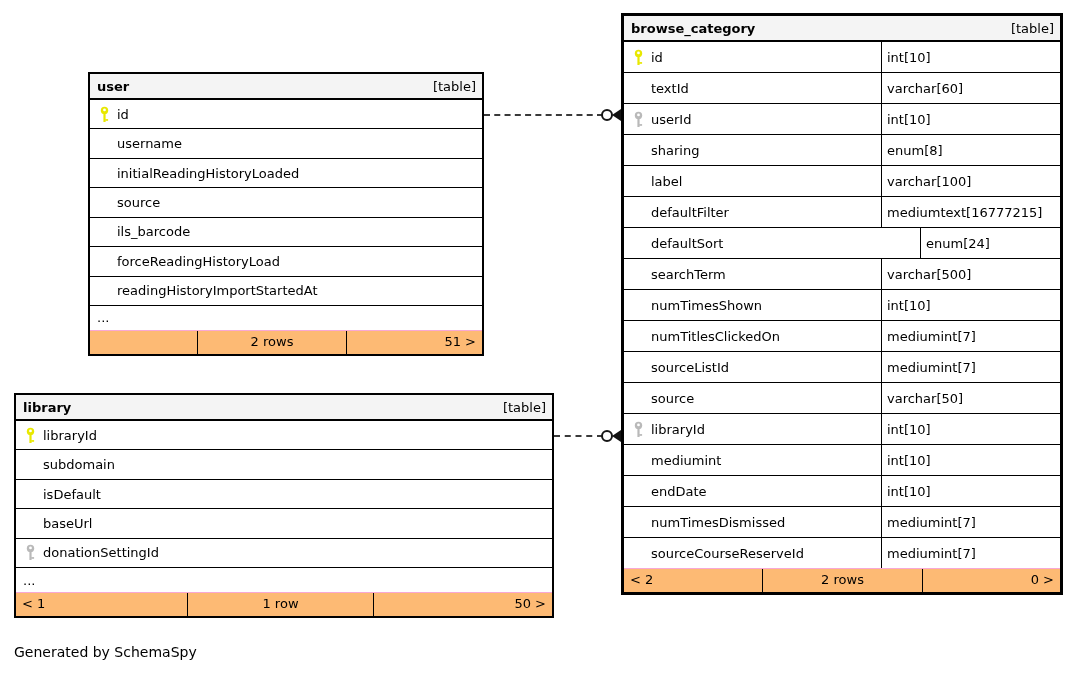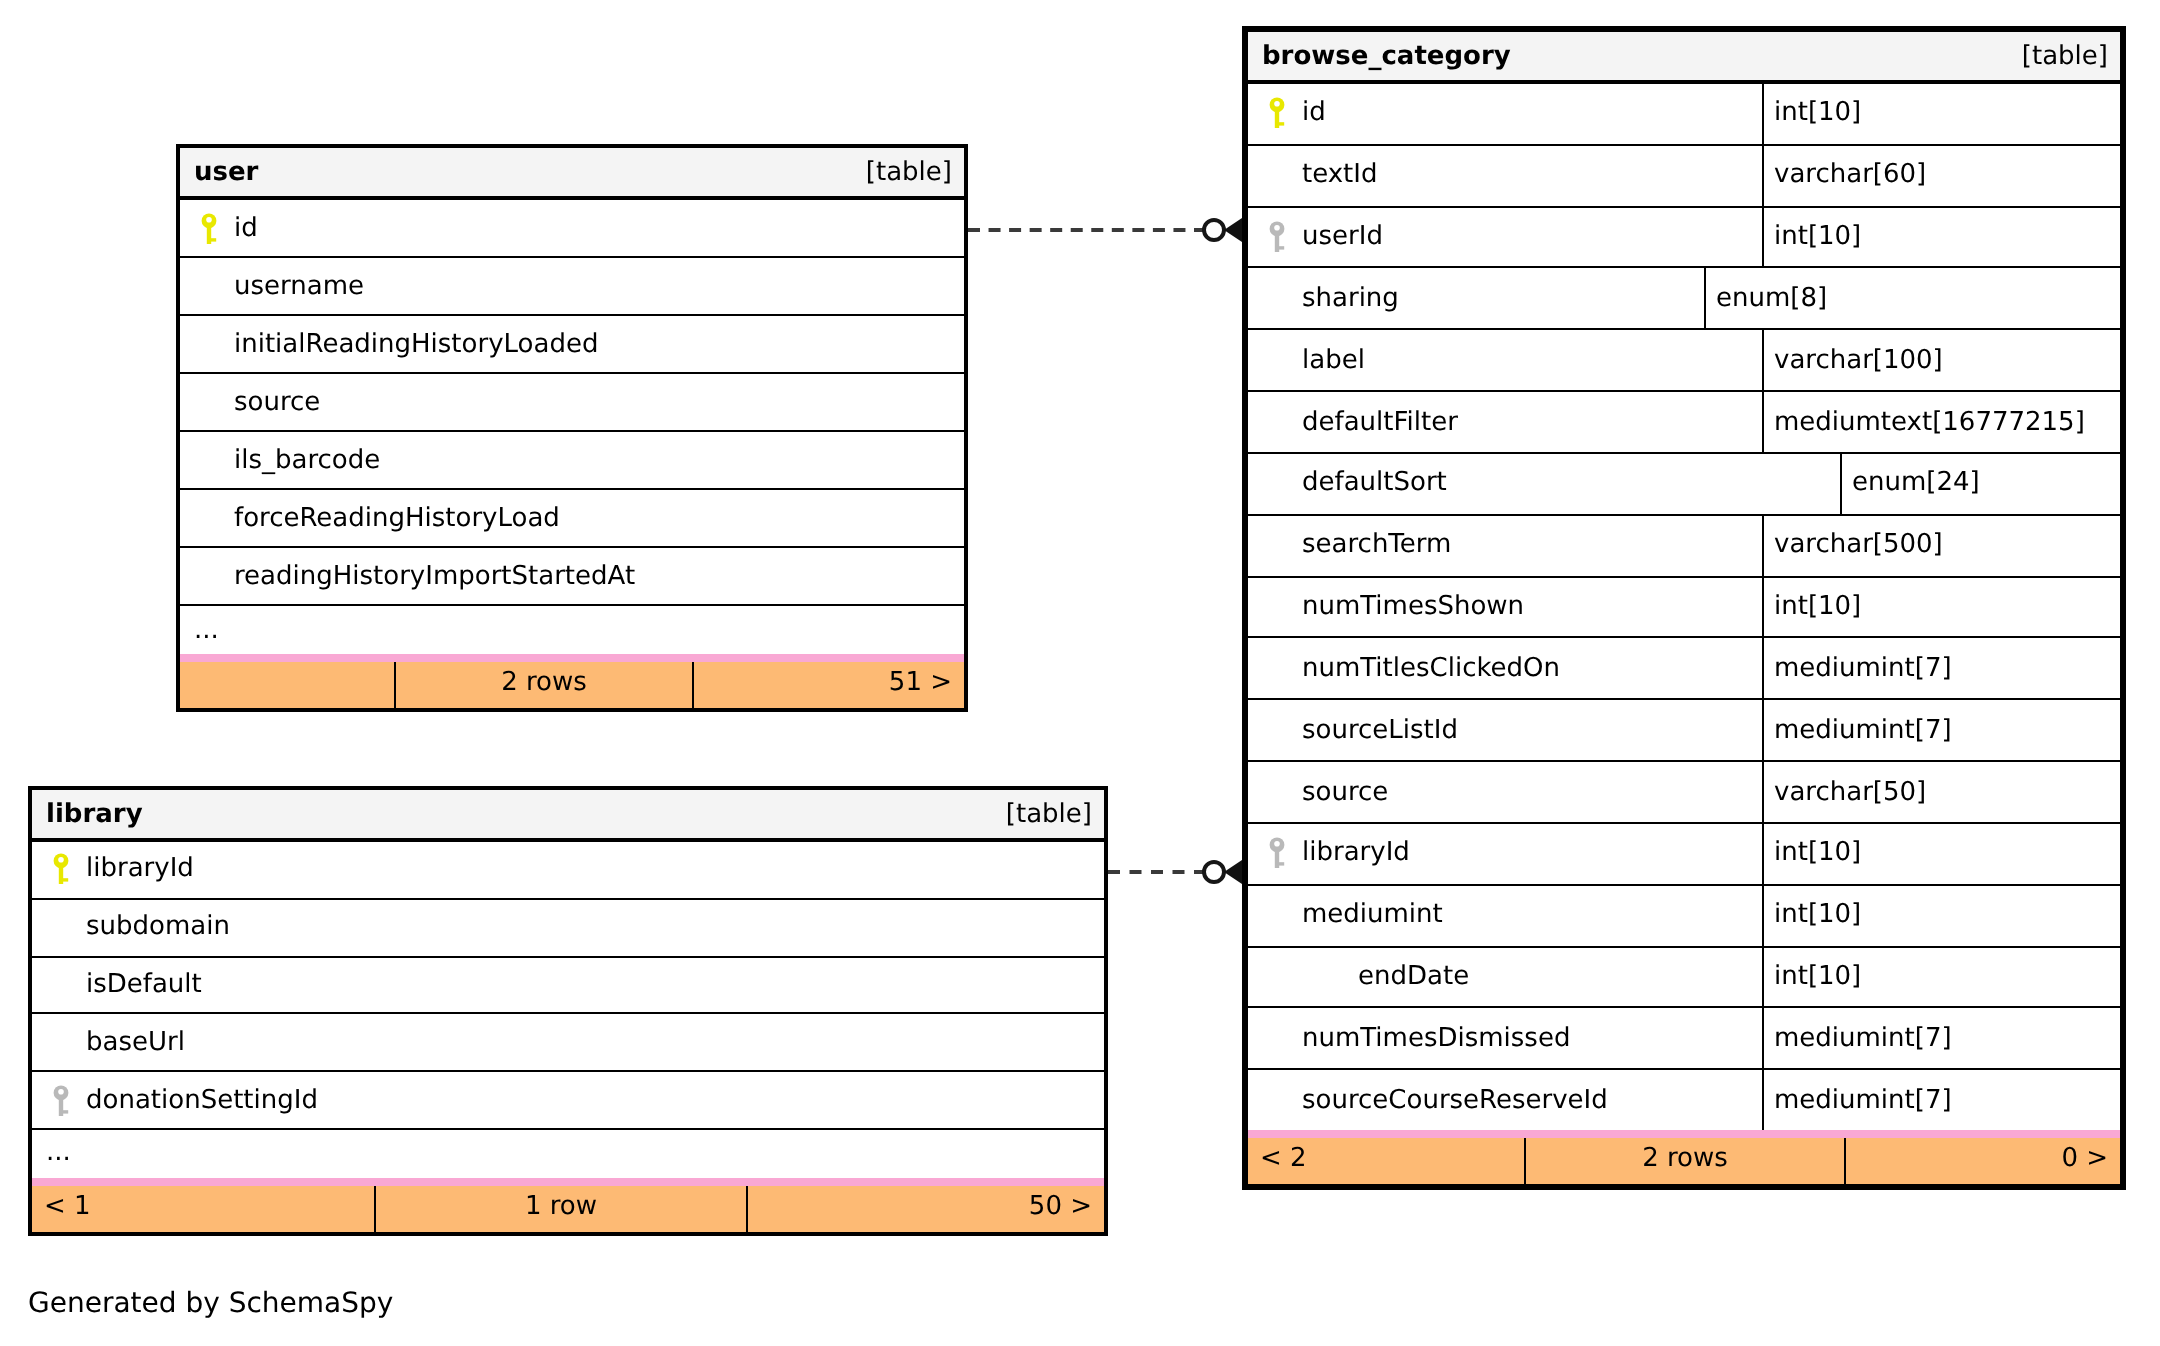--- a/index.html
+++ b/index.html
@@ -22,21 +22,21 @@
     flex:1;min-height:0;display:flex;align-items:stretch;
     border-top:1px solid #000;font-size:13px;background:#fff;
   }
   .t-header + .t-row{border-top:none;}
   .cell-name{flex:1;display:flex;align-items:center;box-sizing:border-box;min-width:0;}
   .cell-name.fixedw{flex:none;border-right:1px solid #000;}
   .key-ic{flex:none;width:27px;padding-left:9px;box-sizing:border-box;display:flex;align-items:center;}
   .col-nm{white-space:nowrap;}
   .cell-type{flex:1;display:flex;align-items:center;padding-left:5px;box-sizing:border-box;white-space:nowrap;}
   .t-ellipsis{flex:none;height:24px;display:flex;align-items:center;padding-left:7px;}
-  .t-footer{flex:none;height:23px;border-top:4px solid #f9a8d4;display:flex;font-size:13px;justify-content:flex-end;}
+  .t-footer{flex:none;height:23px;border-top:1px solid #f9a8d4;display:flex;font-size:13px;justify-content:flex-end;}
   .f-cell{box-sizing:border-box;border-left:1px solid #000;line-height:22px;padding:0 6px;white-space:nowrap;overflow:hidden;}
   .f-cell:first-child{border-left:none;}
   .f-grow{flex:1;}
   .connector{position:absolute;height:14px;}
   .c-line{position:absolute;left:0;right:18px;top:6px;border-top:2px dashed #3a3a3a;}
   .c-circle{position:absolute;right:8px;top:1px;width:8px;height:8px;border:2px solid #161616;border-radius:50%;background:#fff;}
   .c-crow{position:absolute;right:0;top:1px;width:0;height:0;
     border-top:6px solid transparent;border-bottom:6px solid transparent;border-right:9px solid #111;}
   .credit{position:absolute;left:14px;top:644px;font-size:14px;}
 </style>
@@ -208,21 +208,21 @@
                 <circle cx="5.5" cy="3.9" r="1.4" fill="#ffffff"></circle>
                 <rect x="4.4" y="7.4" width="2.2" height="8.6" fill="#b9b9b9"></rect>
                 <rect x="6.2" y="13.1" width="2.9" height="1.7" fill="#b9b9b9"></rect>
               </svg>
             </span>
             <span class="col-nm">userId</span>
           </div>
           <div class="cell-type">int[10]</div>
         </div>
         <div class="t-row">
-          <div class="cell-name fixedw" style="width: 229px;">
+          <div class="cell-name fixedw" style="width: 258px;">
             <span class="key-ic"></span>
             <span class="col-nm">sharing</span>
           </div>
           <div class="cell-type">enum[8]</div>
         </div>
         <div class="t-row">
           <div class="cell-name fixedw" style="width: 258px;">
             <span class="key-ic"></span>
             <span class="col-nm">label</span>
           </div>
@@ -292,21 +292,21 @@
           <div class="cell-type">int[10]</div>
         </div>
         <div class="t-row">
           <div class="cell-name fixedw" style="width: 258px;">
             <span class="key-ic"></span>
             <span class="col-nm">mediumint</span>
           </div>
           <div class="cell-type">int[10]</div>
         </div>
         <div class="t-row">
-          <div class="cell-name fixedw" style="width: 258px; padding-left: 28px;">
+          <div class="cell-name fixedw" style="width: 258px;">
             <span class="key-ic"></span>
             <span class="col-nm">endDate</span>
           </div>
           <div class="cell-type">int[10]</div>
         </div>
         <div class="t-row">
           <div class="cell-name fixedw" style="width: 258px;">
             <span class="key-ic"></span>
             <span class="col-nm">numTimesDismissed</span>
           </div>

